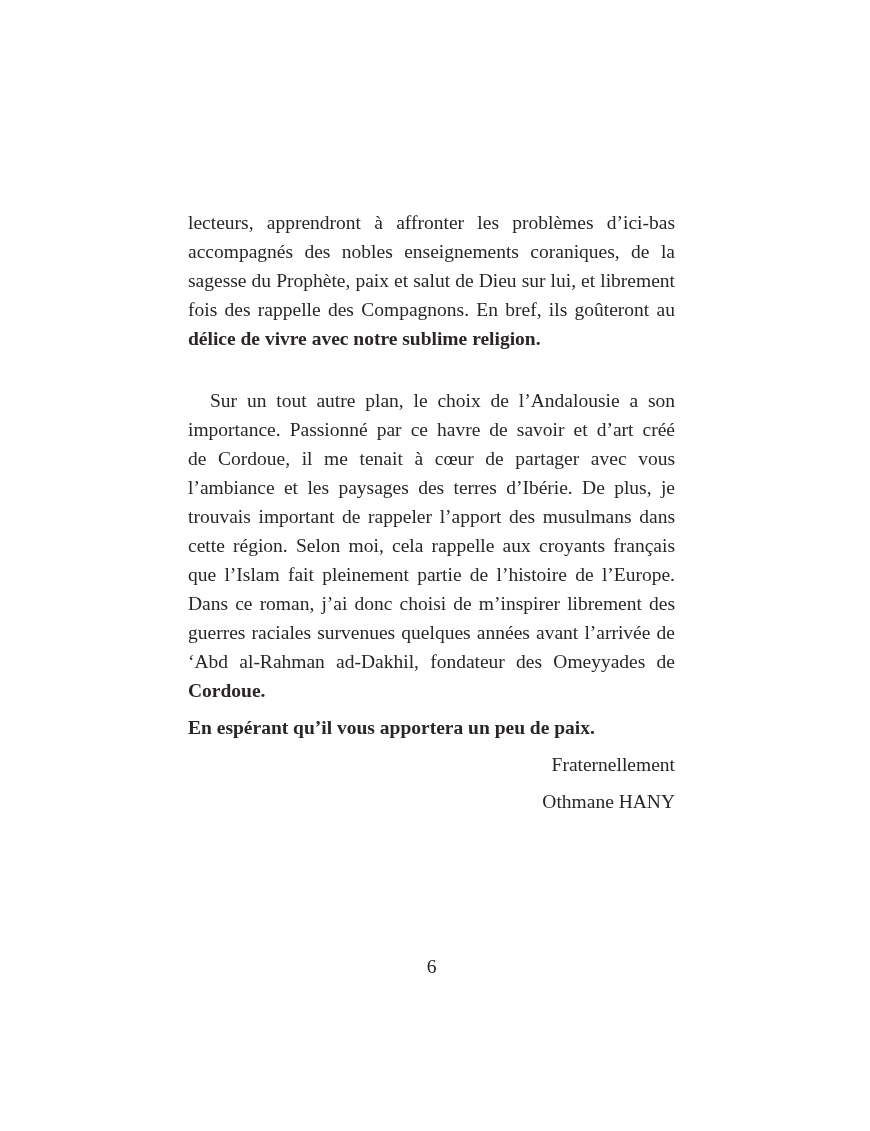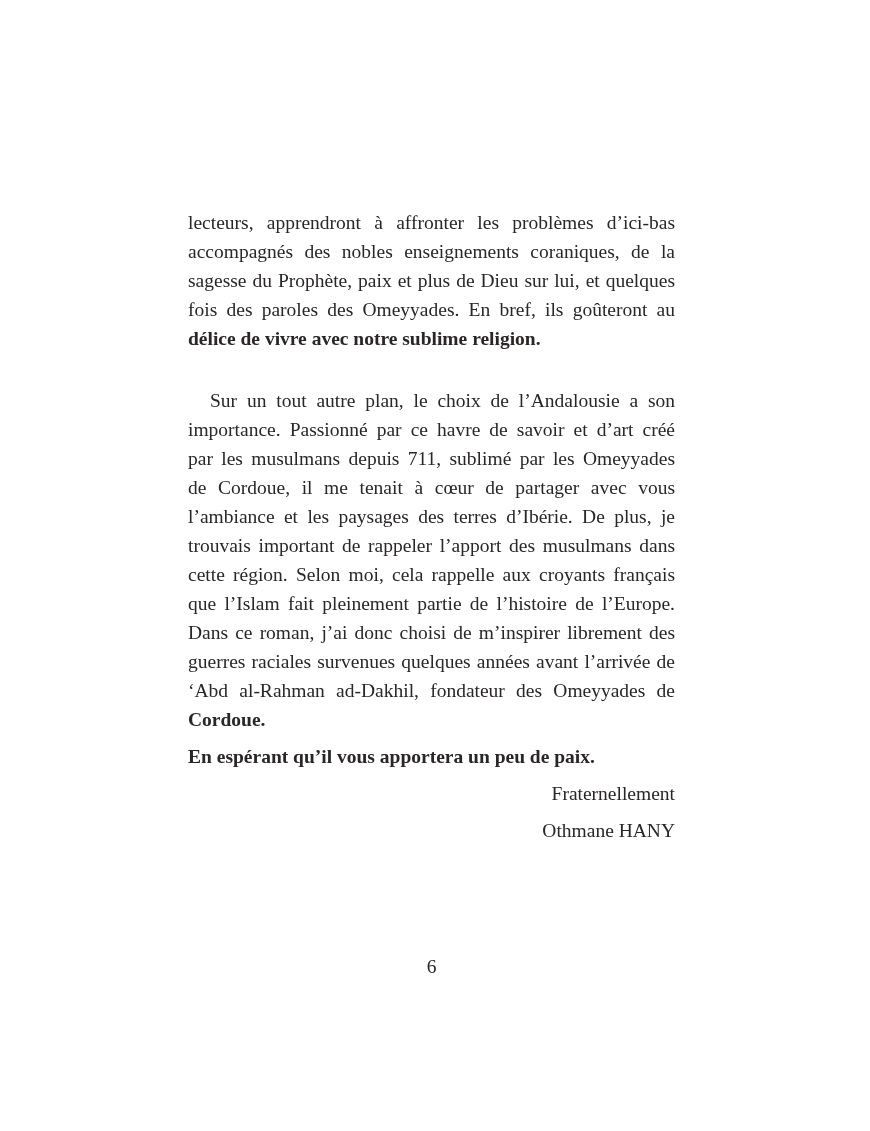--- a/index.html
+++ b/index.html
@@ -65,29 +65,28 @@
 </style>
 </head>
 <body>
 
 <div class="page">
   <div class="text-block">
 
     <div class="para">
       <div class="ln">lecteurs, apprendront à affronter les problèmes d’ici-bas</div>
       <div class="ln">accompagnés des nobles enseignements coraniques, de la</div>
-      <div class="ln">sagesse du Prophète, paix et plus de Dieu sur lui, et quelques</div>
-      <div class="ln">fois des paroles des Omeyyades. En bref, ils goûteront au</div>
+      <div class="ln">sagesse du Prophète, paix et salut de Dieu sur lui, et librement</div>
+      <div class="ln">fois des rappelle des Compagnons. En bref, ils goûteront au</div>
       <div class="ln last">délice de vivre avec notre sublime religion.</div>
     </div>
 
     <div class="para">
       <div class="ln indent">Sur un tout autre plan, le choix de l’Andalousie a son</div>
       <div class="ln">importance. Passionné par ce havre de savoir et d’art créé</div>
-      <div class="ln">par les musulmans depuis 711, sublimé par les Omeyyades</div>
       <div class="ln">de Cordoue, il me tenait à cœur de partager avec vous</div>
       <div class="ln">l’ambiance et les paysages des terres d’Ibérie. De plus, je</div>
       <div class="ln">trouvais important de rappeler l’apport des musulmans dans</div>
       <div class="ln">cette région. Selon moi, cela rappelle aux croyants français</div>
       <div class="ln">que l’Islam fait pleinement partie de l’histoire de l’Europe.</div>
       <div class="ln">Dans ce roman, j’ai donc choisi de m’inspirer librement des</div>
       <div class="ln">guerres raciales survenues quelques années avant l’arrivée de</div>
       <div class="ln">‘Abd al-Rahman ad-Dakhil, fondateur des Omeyyades de</div>
       <div class="ln last">Cordoue.</div>
     </div>

